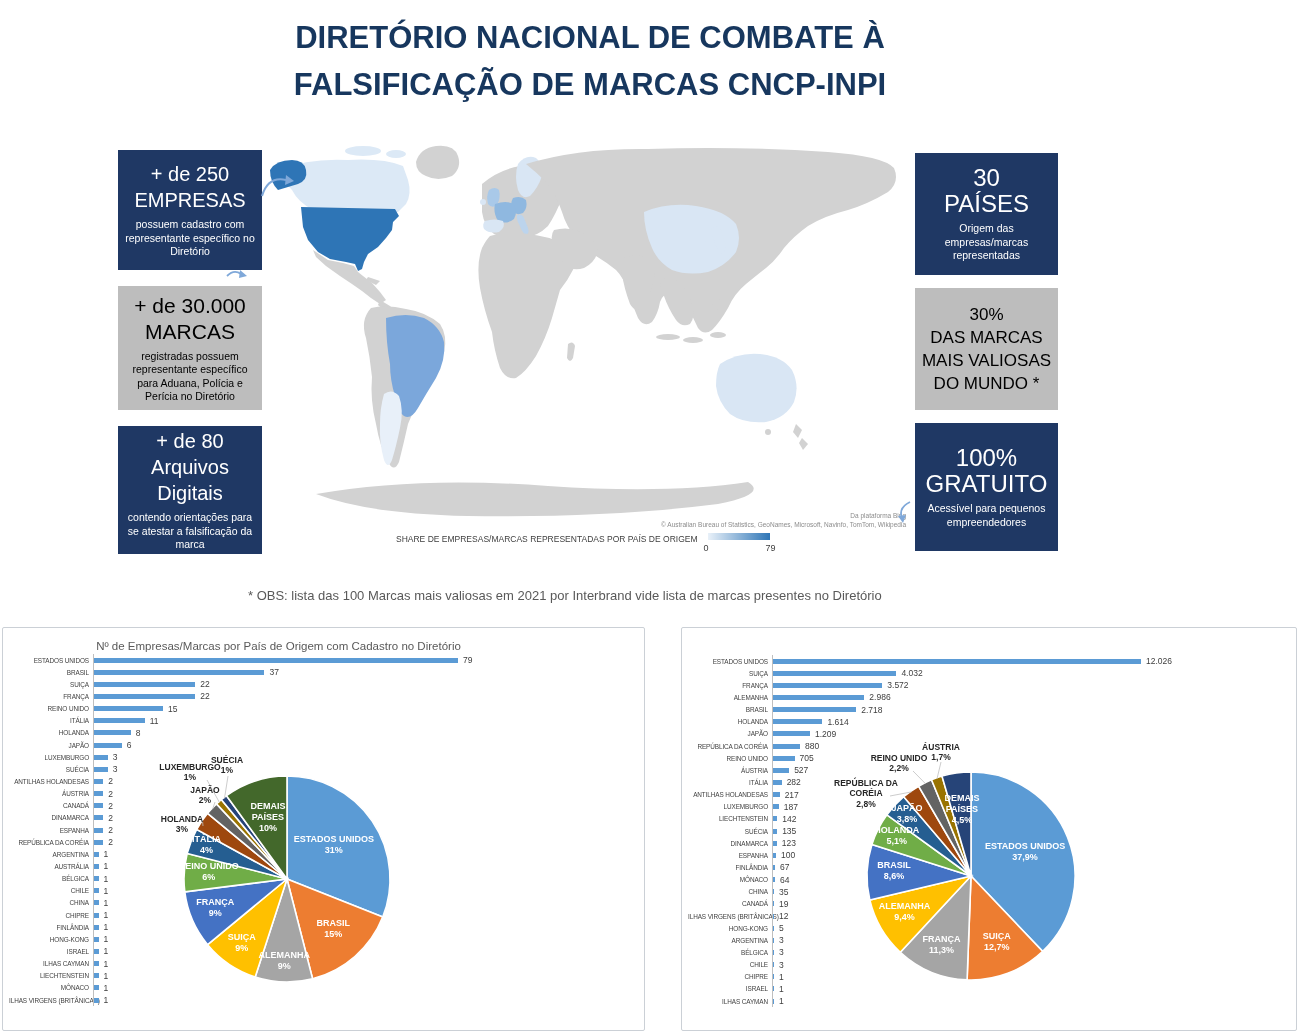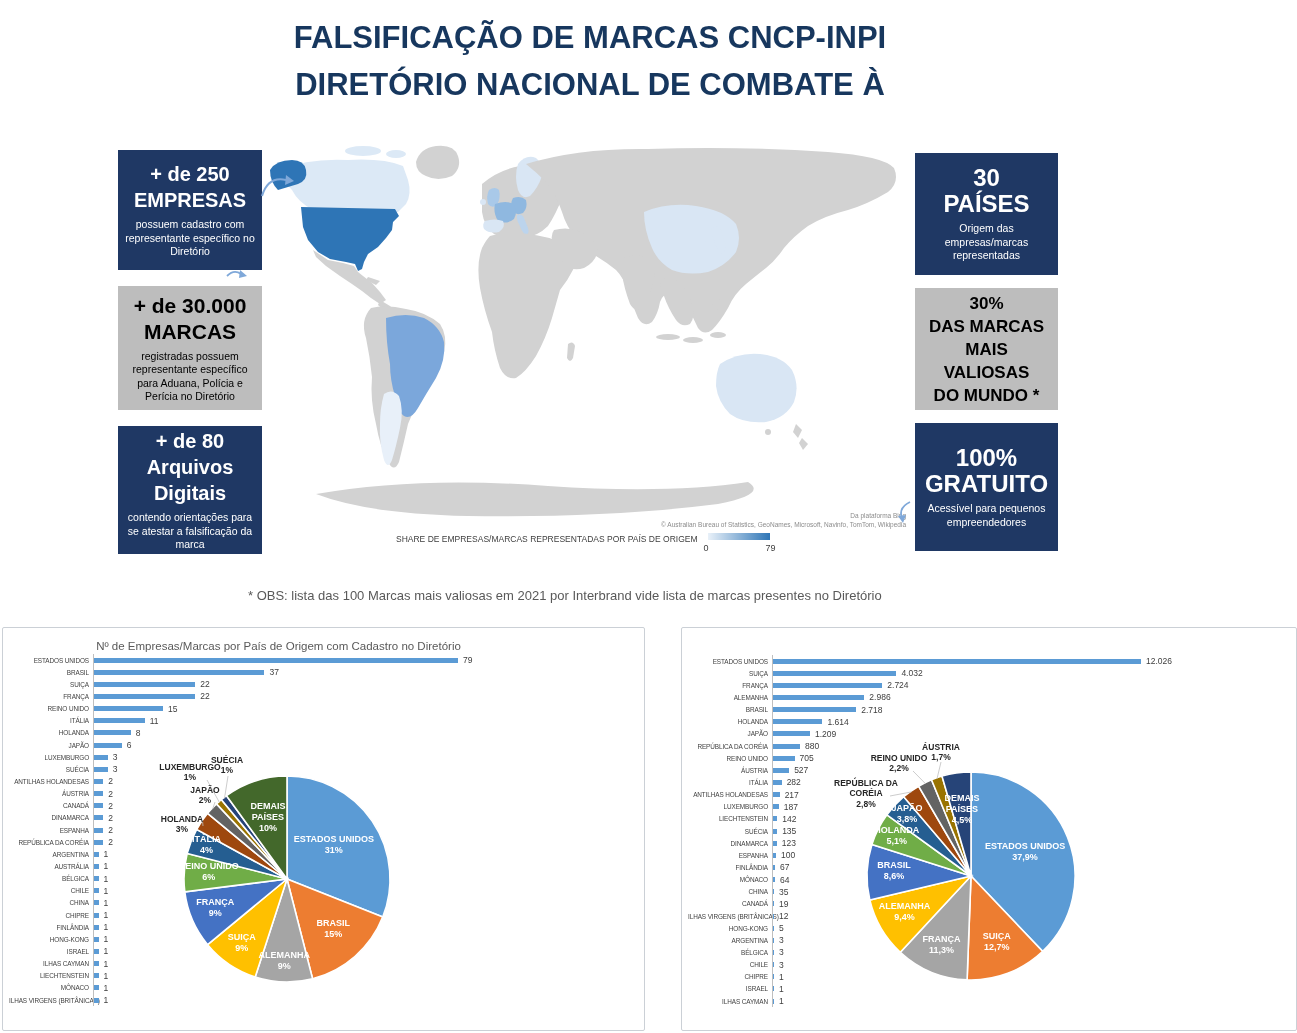--- a/index.html
+++ b/index.html
@@ -9,21 +9,21 @@
   .title{position:absolute;top:14px;left:190px;width:800px;text-align:center;
          font-weight:bold;font-size:31px;line-height:47px;color:#17375E}
 
   .stat-col{position:absolute;display:flex;flex-direction:column}
   .stat-col.col-left{left:118px;top:150px;width:144px;gap:16px}
   .stat-col.col-right{left:915px;top:153px;width:143px;gap:13px}
   .sbox{box-sizing:border-box;padding:8px 6px;display:flex;flex-direction:column;
         justify-content:center;text-align:center}
   .sbox.navy{background:#1F3864;color:#fff}
   .sbox.gray{background:#BDBDBD;color:#000}
-  .sbox .big div{font-weight:bold;font-size:20px;line-height:26px}
+  .sbox .big div{font-weight:normal;font-size:20px;line-height:26px}
   .col-left .sbox.gray .big div{font-size:21px}
   .col-right .sbox.gray .big div{font-size:17px;line-height:23px}
   .col-right .sbox.navy .big div{font-size:24px}
   .sbox .small{font-size:10.5px;line-height:13.5px;margin-top:5px}
   .col-left .sbox:nth-child(1){height:120px}
   .col-left .sbox:nth-child(2){height:124px}
   .col-left .sbox:nth-child(3){height:128px}
   .col-right .sbox:nth-child(1){height:122px}
   .col-right .sbox:nth-child(2){height:122px}
   .col-right .sbox:nth-child(3){height:128px}
@@ -55,22 +55,22 @@
   .bar-track{border-left:1px solid #BFBFBF;display:flex;align-items:center;height:100%}
   .bar-fill{height:5px;background:#5B9BD5;flex:none}
   .bar-val{font-size:8.5px;color:#404040;margin-left:5px;white-space:nowrap}
   .pie-svg{position:absolute;left:0;top:0;pointer-events:none}
   .deco{position:absolute}
 </style>
 </head>
 <body>
 
 <div class="title">
+  <div>DIRETÓRIO NACIONAL DE COMBATE À</div>
   <div>FALSIFICAÇÃO DE MARCAS CNCP-INPI</div>
-  <div>DIRETÓRIO NACIONAL DE COMBATE À</div>
 </div>
 
 <div class="stat-col col-left" id="col-left">
     <div class="sbox navy">
       <div class="big">
         <div>+ de 250</div>
         <div>EMPRESAS</div>
       </div>
       <div class="small">possuem cadastro com representante específico no Diretório</div>
     </div>
@@ -459,21 +459,21 @@
         <div class="bar-label">SUIÇA</div>
         <div class="bar-track">
           <div class="bar-fill" style="width: 123.381px; background: rgb(91, 155, 213);"></div>
           <span class="bar-val">4.032</span>
         </div>
       </div>
       <div class="bar-row">
         <div class="bar-label">FRANÇA</div>
         <div class="bar-track">
           <div class="bar-fill" style="width: 109.305px; background: rgb(91, 155, 213);"></div>
-          <span class="bar-val">2.724</span>
+          <span class="bar-val">3.572</span>
         </div>
       </div>
       <div class="bar-row">
         <div class="bar-label">ALEMANHA</div>
         <div class="bar-track">
           <div class="bar-fill" style="width: 91.3727px; background: rgb(91, 155, 213);"></div>
           <span class="bar-val">2.986</span>
         </div>
       </div>
       <div class="bar-row">

